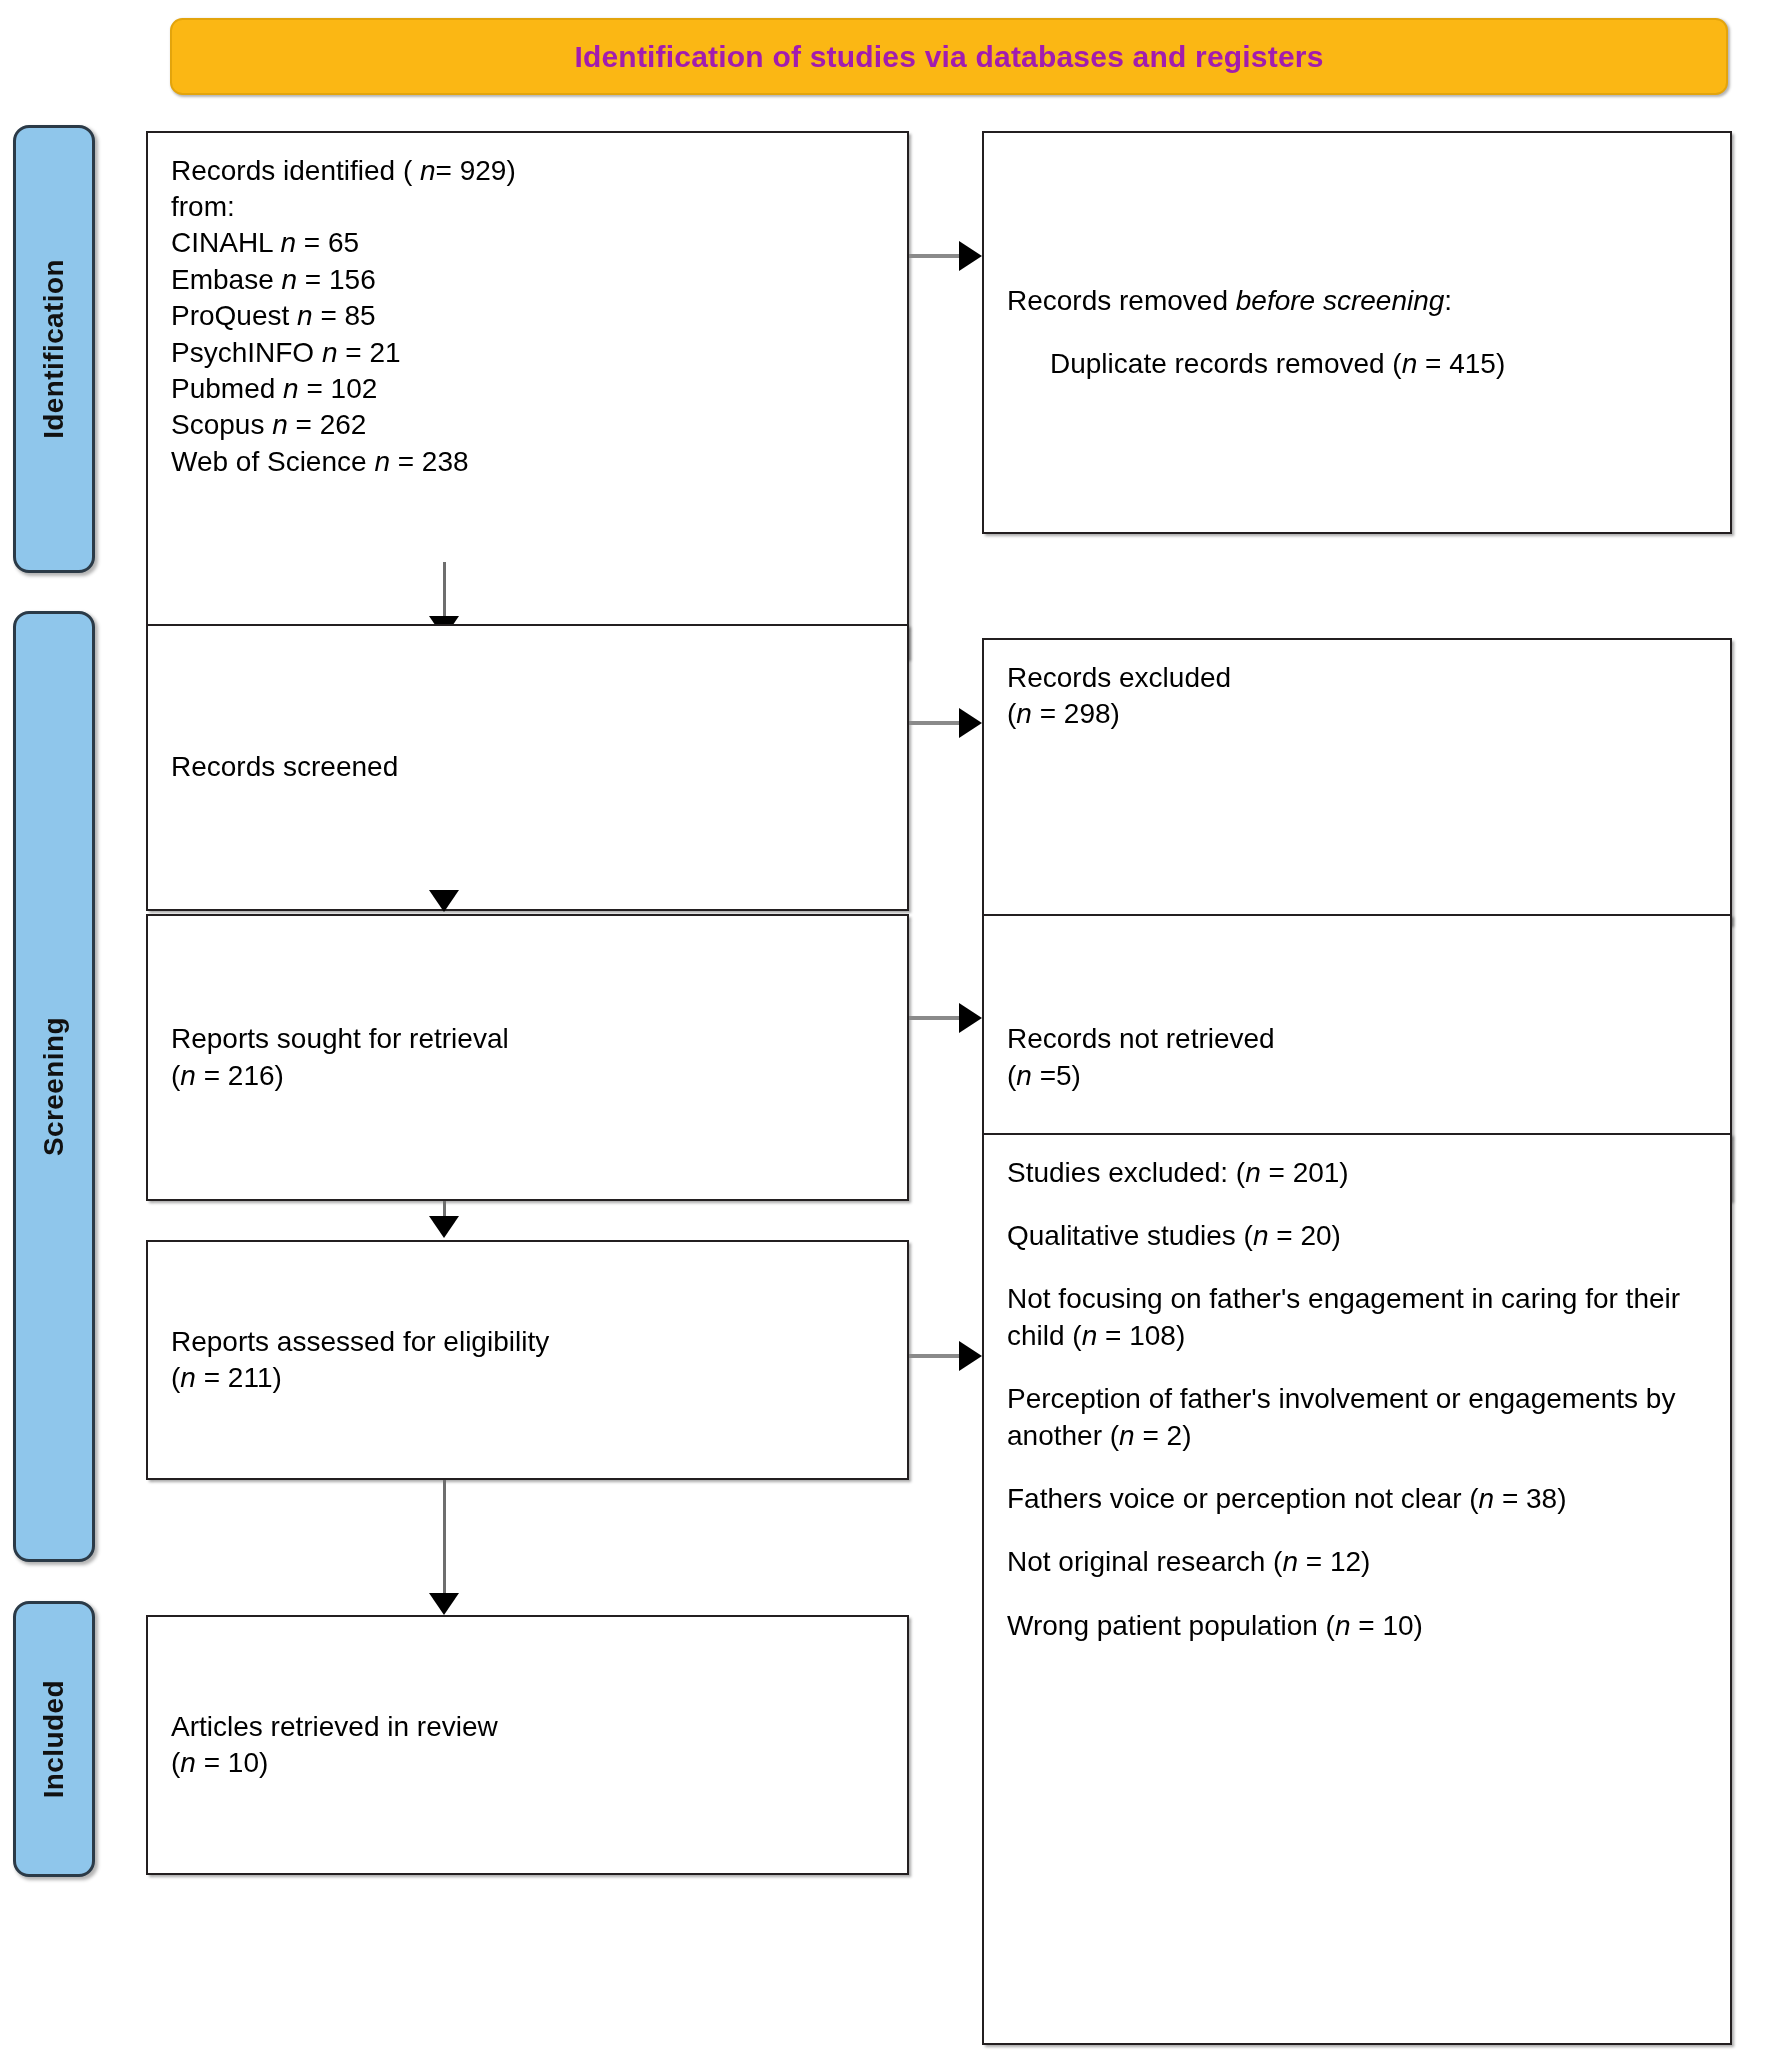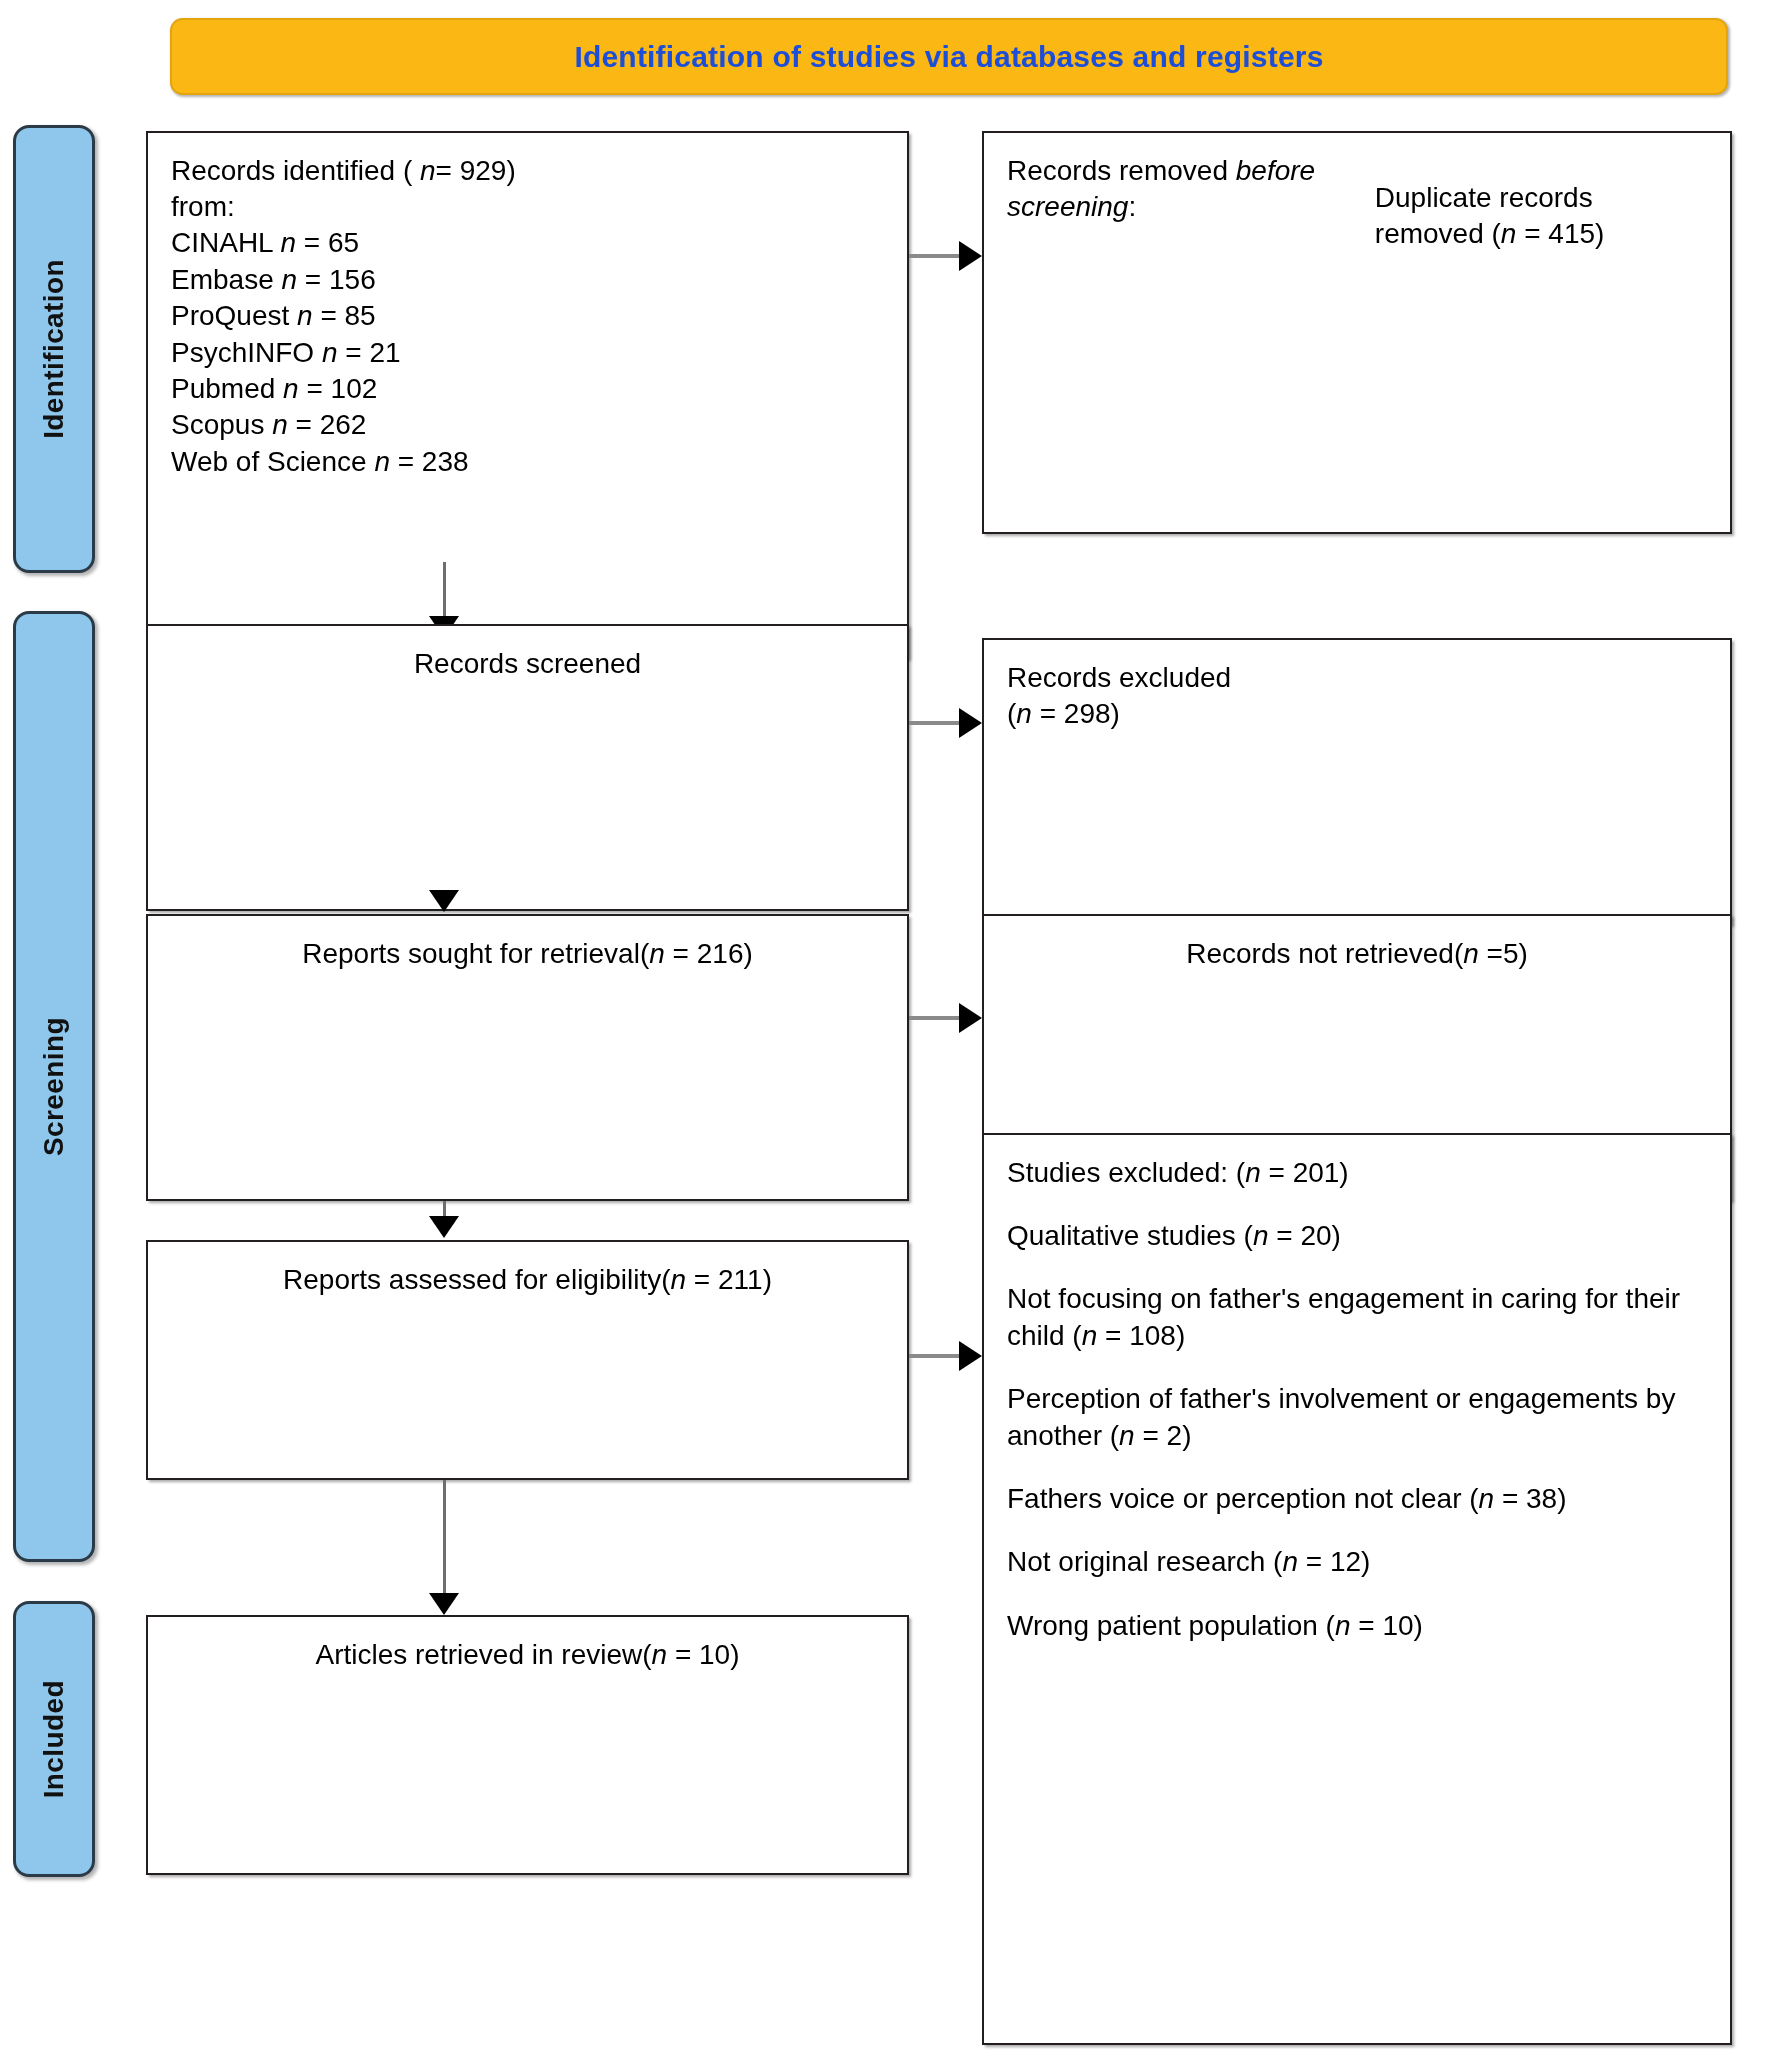--- a/index.html
+++ b/index.html
@@ -32,21 +32,21 @@
     border-radius: 12.5px;
     box-sizing: border-box;
     display: flex;
     align-items: center;
     justify-content: center;
     box-shadow: 1.8px 1.8px 2.7px rgba(0,0,0,0.30);
   }
   .banner-title {
     font-size: 30px;
     font-weight: bold;
-    color: #1d4ed8;
+    color: #a21caf;
     letter-spacing: 0.2px;
     text-align: center;
   }
 
   
   .stage-tab {
     position: absolute;
     left: 12.5px;
     width: 82px;
     background: #8FC6EB;
@@ -76,21 +76,21 @@
     position: absolute;
     background: #ffffff;
     border: 2.7px solid #231F20;
     box-sizing: border-box;
     box-shadow: 2.7px 2.7px 2.7px rgba(0,0,0,0.35);
     padding: 19.7px 23px;
     font-size: 28px;
     line-height: 1.30;
     color: #000000;
   }
-  .box.center { display: flex; flex-direction: row; justify-content: center; }
+  .box.center { display: flex; flex-direction: column; justify-content: center; }
   .box p { margin: 0; }
   .box .ind { padding-left: 43px; }
   .box .gap { margin-top: 27px; }
   .box em { font-style: italic; }
 
   
   .col-left  { left: 146px;  width: 763px; }
   .col-right { left: 982px; width: 750px; }
 
   #box-identified    { top: 131px;  height: 528px; }

